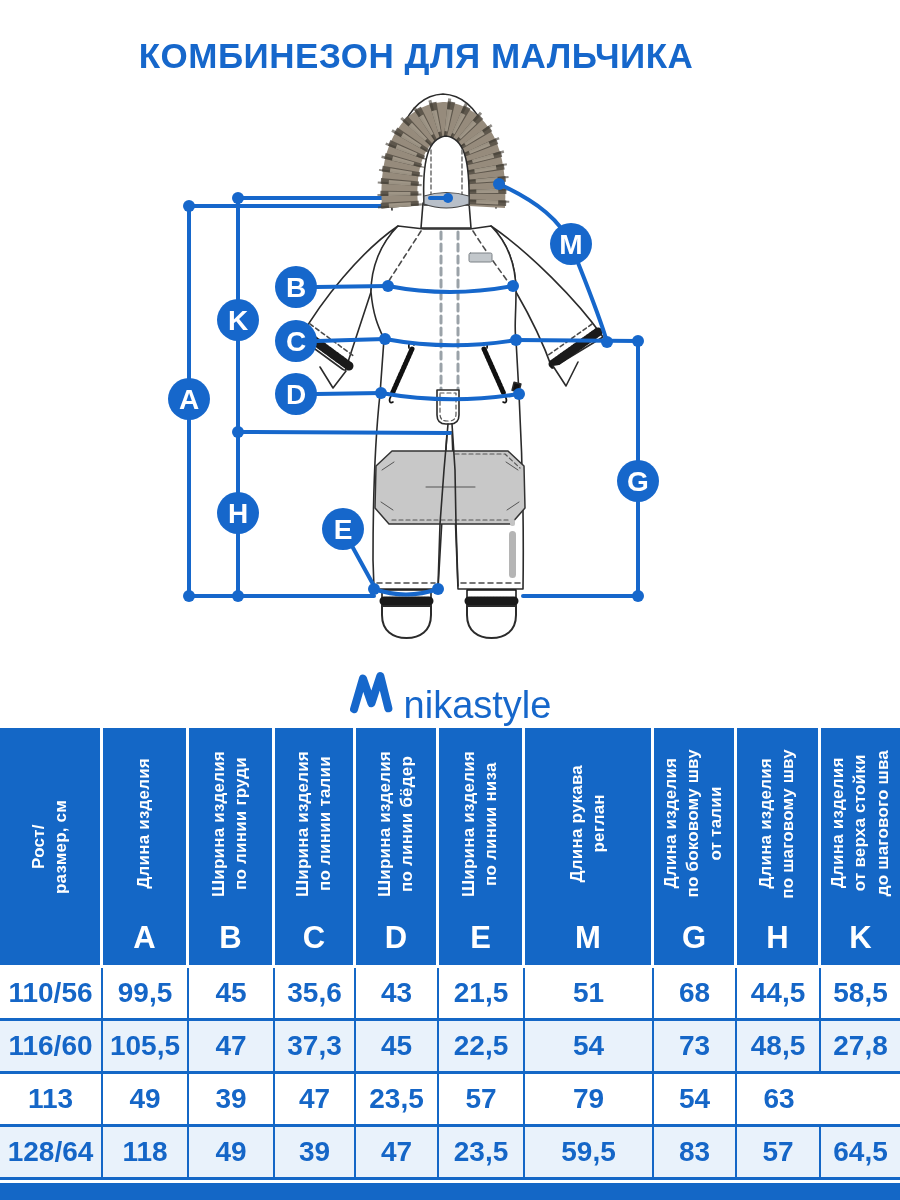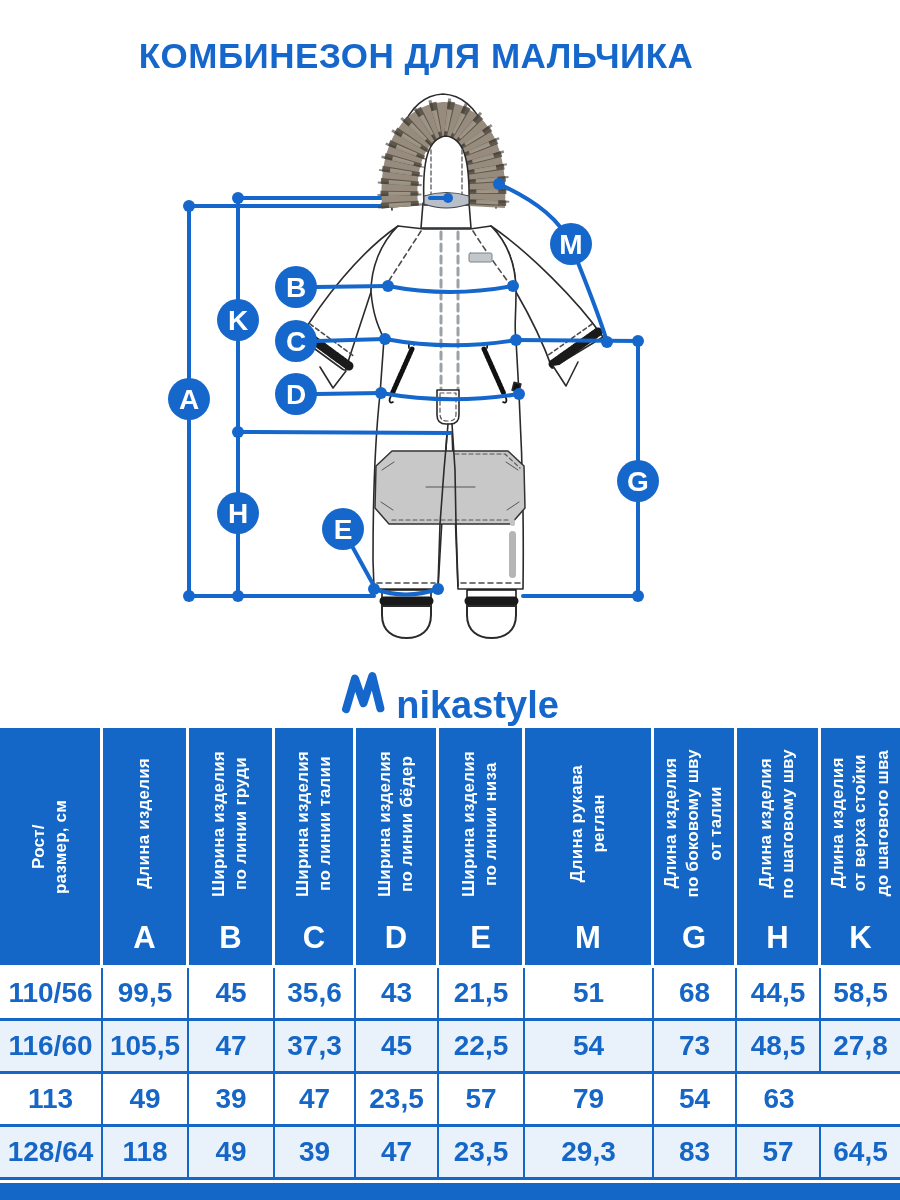--- a/index.html
+++ b/index.html
@@ -11,21 +11,21 @@
   .page-title {
     position:absolute; top:36px; left:0; width:832px;
     text-align:center; font-size:35px; font-weight:bold;
     color:#1667CB; letter-spacing:.5px; white-space:nowrap;
   }
   .diagram-wrap { position:absolute; top:85px; left:0; width:900px; height:575px; }
   .logo-row {
     position:absolute; top:663px; left:0; width:900px; height:60px;
     display:flex; align-items:center; justify-content:center; gap:11px;
   }
-  .brand-name { font-size:38px; font-weight:bold; color:#1667CB; letter-spacing:0;margin-top:24px; }
+  .brand-name { font-size:38px; font-weight:normal; color:#1667CB; letter-spacing:0;margin-top:24px; }
 
   
   .size-table { position:absolute; top:728px; left:0; width:900px; }
   .thead {
     display:grid; grid-template-columns:103px 86px 86px 81px 83px 86px 129px 83px 84px 79px;
     height:237px; margin-bottom:3px;
   }
   .th { background:#1467C6; display:flex; flex-direction:column; border-right:3px solid #fff; }
   .th:last-child { border-right:none; }
   .th-label { flex:1; display:flex; align-items:center; justify-content:center; overflow:hidden; }
@@ -335,20 +335,20 @@
     <div class="td">54</div>
     <div class="td">63</div>
   </div>
   <div class="tr alt">
     <div class="td">128/64</div>
     <div class="td">118</div>
     <div class="td">49</div>
     <div class="td">39</div>
     <div class="td">47</div>
     <div class="td">23,5</div>
-    <div class="td">29,3</div>
+    <div class="td">59,5</div>
     <div class="td">83</div>
     <div class="td">57</div>
     <div class="td">64,5</div>
   </div>
 
   <div class="footer-bar"></div>
 </div>
 
 </body></html>

